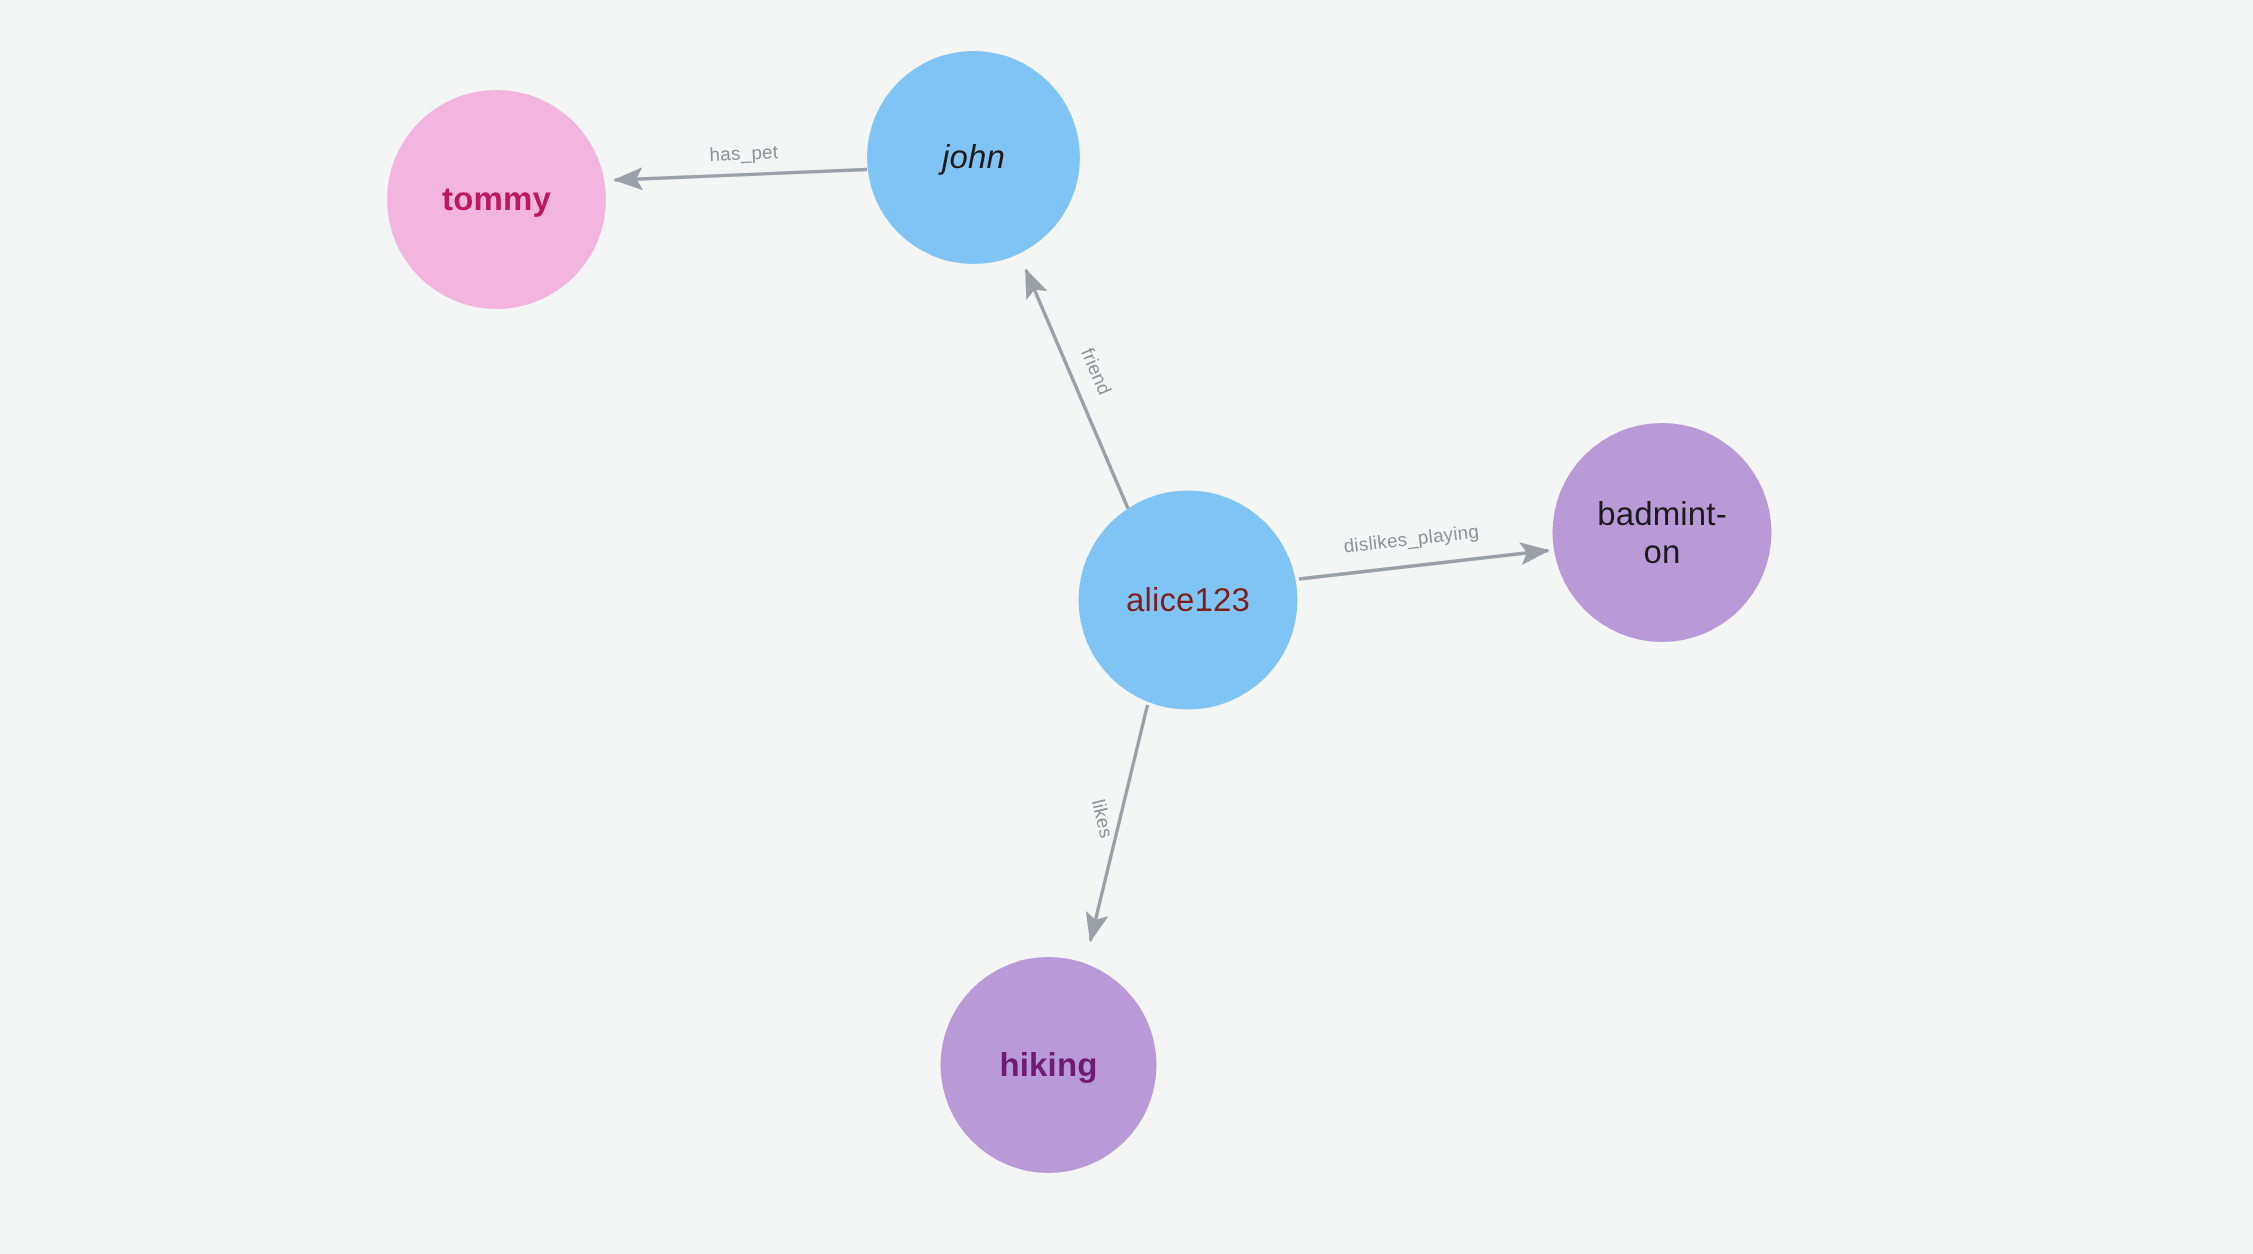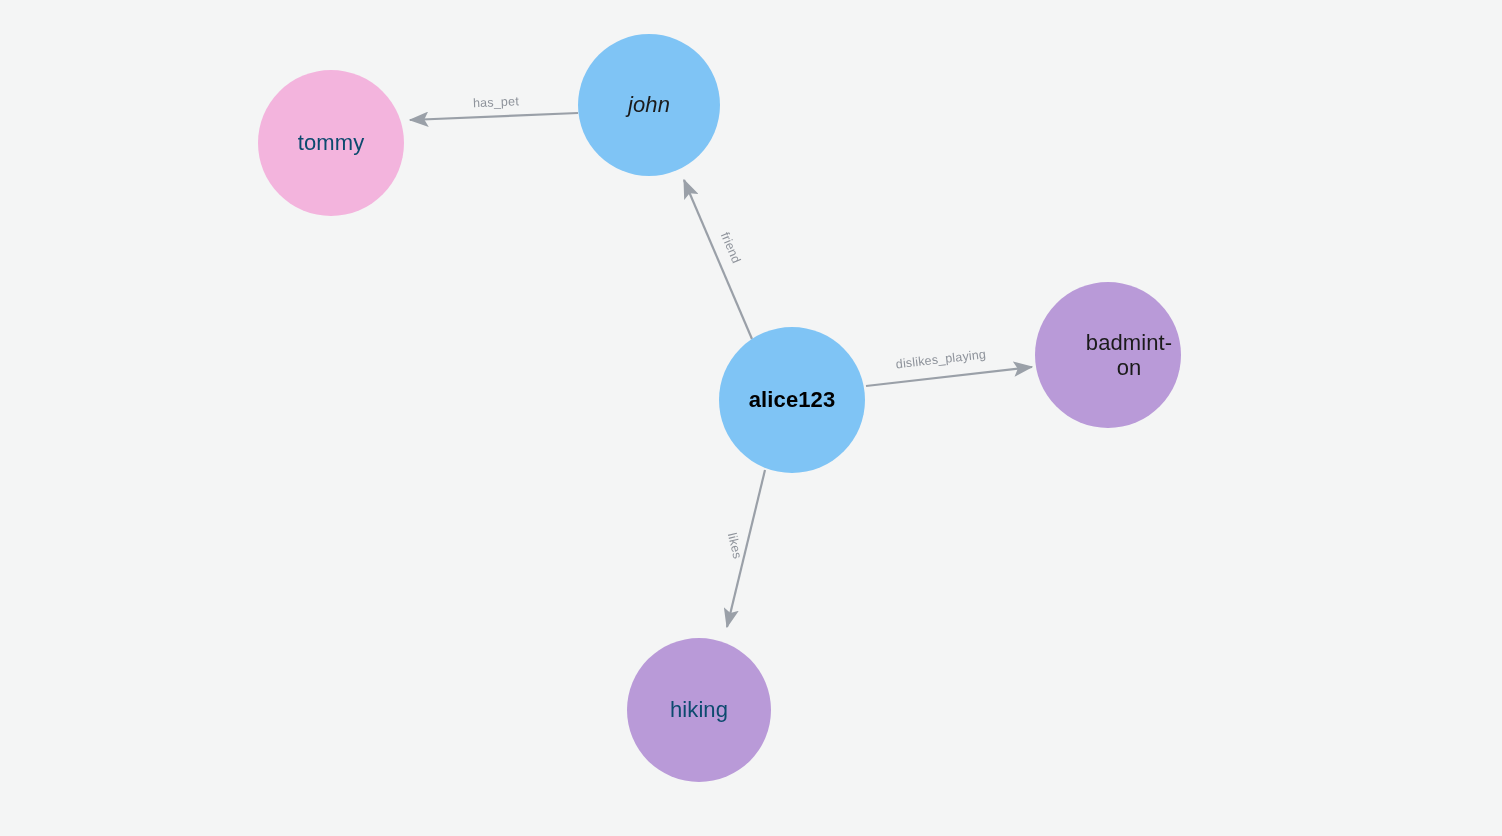--- a/index.html
+++ b/index.html
@@ -75,31 +75,31 @@
       </g>
     <g id="edge-labels-group">
         <text x="496" y="103" class="edge-label" text-anchor="middle" dominant-baseline="middle" fill="#8e939b" transform="rotate(-2.4 496 103)">has_pet</text>
         <text x="730" y="248" class="edge-label" text-anchor="middle" dominant-baseline="middle" fill="#8e939b" transform="rotate(66.8 730 248)">friend</text>
         <text x="941" y="360" class="edge-label" text-anchor="middle" dominant-baseline="middle" fill="#8e939b" transform="rotate(-6.5 941 360)">dislikes_playing</text>
         <text x="734" y="546" class="edge-label" text-anchor="middle" dominant-baseline="middle" fill="#8e939b" transform="rotate(76.4 734 546)">likes</text>
       </g>
   </svg>
 
   <div id="nodes-group">
-      <div class="graph-node" style="left: 258px; top: 70px; width: 146px; height: 146px; background: rgb(243, 180, 221); color: #0c4a6e;">
+      <div class="graph-node" style="left: 258px; top: 60px; width: 146px; height: 146px; background: rgb(243, 180, 221); color: #be185d; font-weight: bold;">
         <span class="node-label">tommy</span>
       </div>
       <div class="graph-node" style="left: 578px; top: 34px; width: 142px; height: 142px; background: rgb(127, 196, 245); color: rgb(27, 27, 27); font-style: italic;">
         <span class="node-label">john</span>
       </div>
-      <div class="graph-node" style="left: 719px; top: 327px; width: 146px; height: 146px; background: rgb(127, 196, 245); color: #000000; font-weight: bold;">
+      <div class="graph-node" style="left: 719px; top: 327px; width: 146px; height: 146px; background: rgb(127, 196, 245); color: #7f1d1d;">
         <span class="node-label">alice123</span>
       </div>
-      <div class="graph-node" style="left: 1035px; top: 282px; width: 146px; height: 146px; background: rgb(185, 154, 216); color: rgb(27, 27, 27); justify-content: flex-end;">
+      <div class="graph-node" style="left: 1035px; top: 282px; width: 146px; height: 146px; background: rgb(185, 154, 216); color: rgb(27, 27, 27);">
         <span class="node-label">badmint-
 on</span>
       </div>
-      <div class="graph-node" style="left: 627px; top: 638px; width: 144px; height: 144px; background: rgb(185, 154, 216); color: #0c4a6e;">
+      <div class="graph-node" style="left: 627px; top: 638px; width: 144px; height: 144px; background: rgb(185, 154, 216); color: #701a75; font-weight: bold;">
         <span class="node-label">hiking</span>
       </div>
     </div>
 
 </div>
 
 </body></html>

